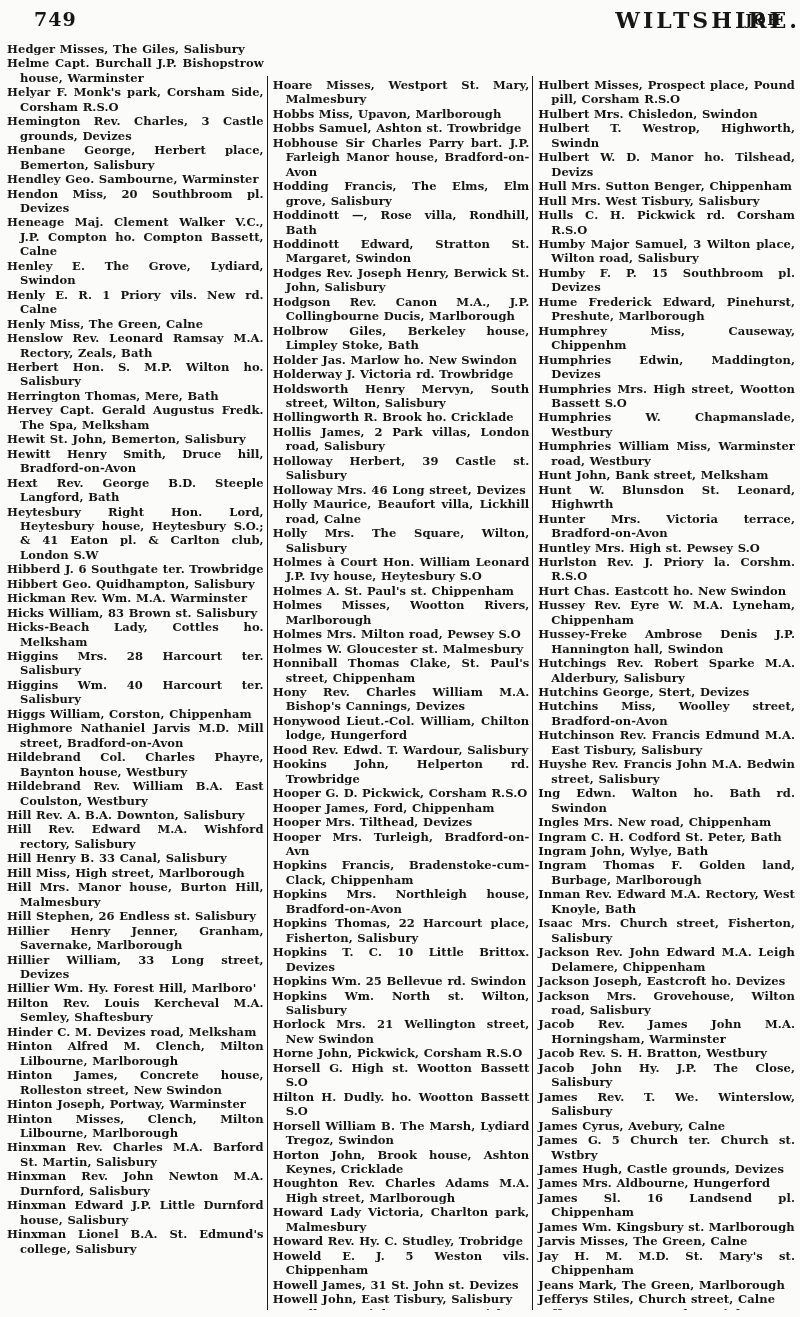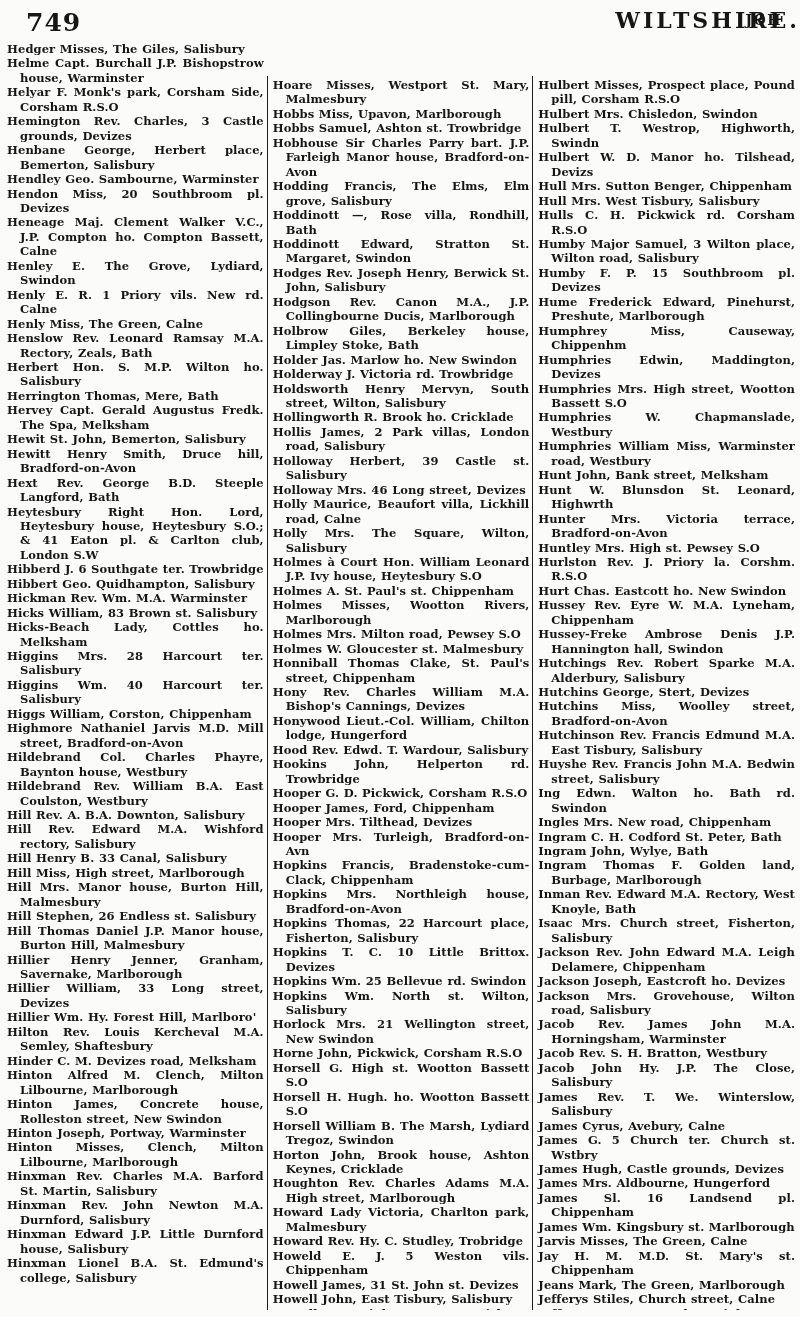--- a/index.html
+++ b/index.html
@@ -20,23 +20,23 @@
     box-sizing: border-box;
   }
   .page-header {
     position: relative;
     height: 40px;
     padding-top: 6px;
     box-sizing: border-box;
   }
   .page-number {
     position: absolute;
-    left: 26px;
+    left: 34px;
     top: 8px;
-    font-size: 25px;
+    font-size: 19px;
     letter-spacing: 1px;
   }
   .county-title {
     position: absolute;
     left: 18px;
     right: 0;
     top: 7px;
     text-align: right;
     font-size: 22px;
     letter-spacing: 3px;
@@ -117,21 +117,20 @@
         <div class="entry">Higgs William, Corston, Chippenham</div>
         <div class="entry">Highmore Nathaniel Jarvis M.D. Mill street, Bradford-on-Avon</div>
         <div class="entry">Hildebrand Col. Charles Phayre, Baynton house, Westbury</div>
         <div class="entry">Hildebrand Rev. William B.A. East Coulston, Westbury</div>
         <div class="entry">Hill Rev. A. B.A. Downton, Salisbury</div>
         <div class="entry">Hill Rev. Edward M.A. Wishford rectory, Salisbury</div>
         <div class="entry">Hill Henry B. 33 Canal, Salisbury</div>
         <div class="entry">Hill Miss, High street, Marlborough</div>
         <div class="entry">Hill Mrs. Manor house, Burton Hill, Malmesbury</div>
         <div class="entry">Hill Stephen, 26 Endless st. Salisbury</div>
-        <div class="entry">Hill Thomas Daniel J.P. Manor house, Burton Hill, Malmesbury</div>
         <div class="entry">Hillier Henry Jenner, Granham, Savernake, Marlborough</div>
         <div class="entry">Hillier William, 33 Long street, Devizes</div>
         <div class="entry">Hillier Wm. Hy. Forest Hill, Marlboro'</div>
         <div class="entry">Hilton Rev. Louis Kercheval M.A. Semley, Shaftesbury</div>
         <div class="entry">Hinder C. M. Devizes road, Melksham</div>
         <div class="entry">Hinton Alfred M. Clench, Milton Lilbourne, Marlborough</div>
         <div class="entry">Hinton James, Concrete house, Rolleston street, New Swindon</div>
         <div class="entry">Hinton Joseph, Portway, Warminster</div>
         <div class="entry">Hinton Misses, Clench, Milton Lilbourne, Marlborough</div>
         <div class="entry">Hinxman Rev. Charles M.A. Barford St. Martin, Salisbury</div>
@@ -175,21 +174,21 @@
         <div class="entry">Hooper Mrs. Turleigh, Bradford-on-Avn</div>
         <div class="entry">Hopkins Francis, Bradenstoke-cum-Clack, Chippenham</div>
         <div class="entry">Hopkins Mrs. Northleigh house, Bradford-on-Avon</div>
         <div class="entry">Hopkins Thomas, 22 Harcourt place, Fisherton, Salisbury</div>
         <div class="entry">Hopkins T. C. 10 Little Brittox. Devizes</div>
         <div class="entry">Hopkins Wm. 25 Bellevue rd. Swindon</div>
         <div class="entry">Hopkins Wm. North st. Wilton, Salisbury</div>
         <div class="entry">Horlock Mrs. 21 Wellington street, New Swindon</div>
         <div class="entry">Horne John, Pickwick, Corsham R.S.O</div>
         <div class="entry">Horsell G. High st. Wootton Bassett S.O</div>
-        <div class="entry">Horsell H. Hugh. ho. Wootton Bassett S.O</div>
+        <div class="entry">Hilton H. Dudly. ho. Wootton Bassett S.O</div>
         <div class="entry">Horsell William B. The Marsh, Lydiard Tregoz, Swindon</div>
         <div class="entry">Horton John, Brook house, Ashton Keynes, Cricklade</div>
         <div class="entry">Houghton Rev. Charles Adams M.A. High street, Marlborough</div>
         <div class="entry">Howard Lady Victoria, Charlton park, Malmesbury</div>
         <div class="entry">Howard Rev. Hy. C. Studley, Trobridge</div>
         <div class="entry">Howeld E. J. 5 Weston vils. Chippenham</div>
         <div class="entry">Howell James, 31 St. John st. Devizes</div>
         <div class="entry">Howell John, East Tisbury, Salisbury</div>
         <div class="entry">Howell Mrs. High street, East Tisbury, Salisbury</div>
       </div>

